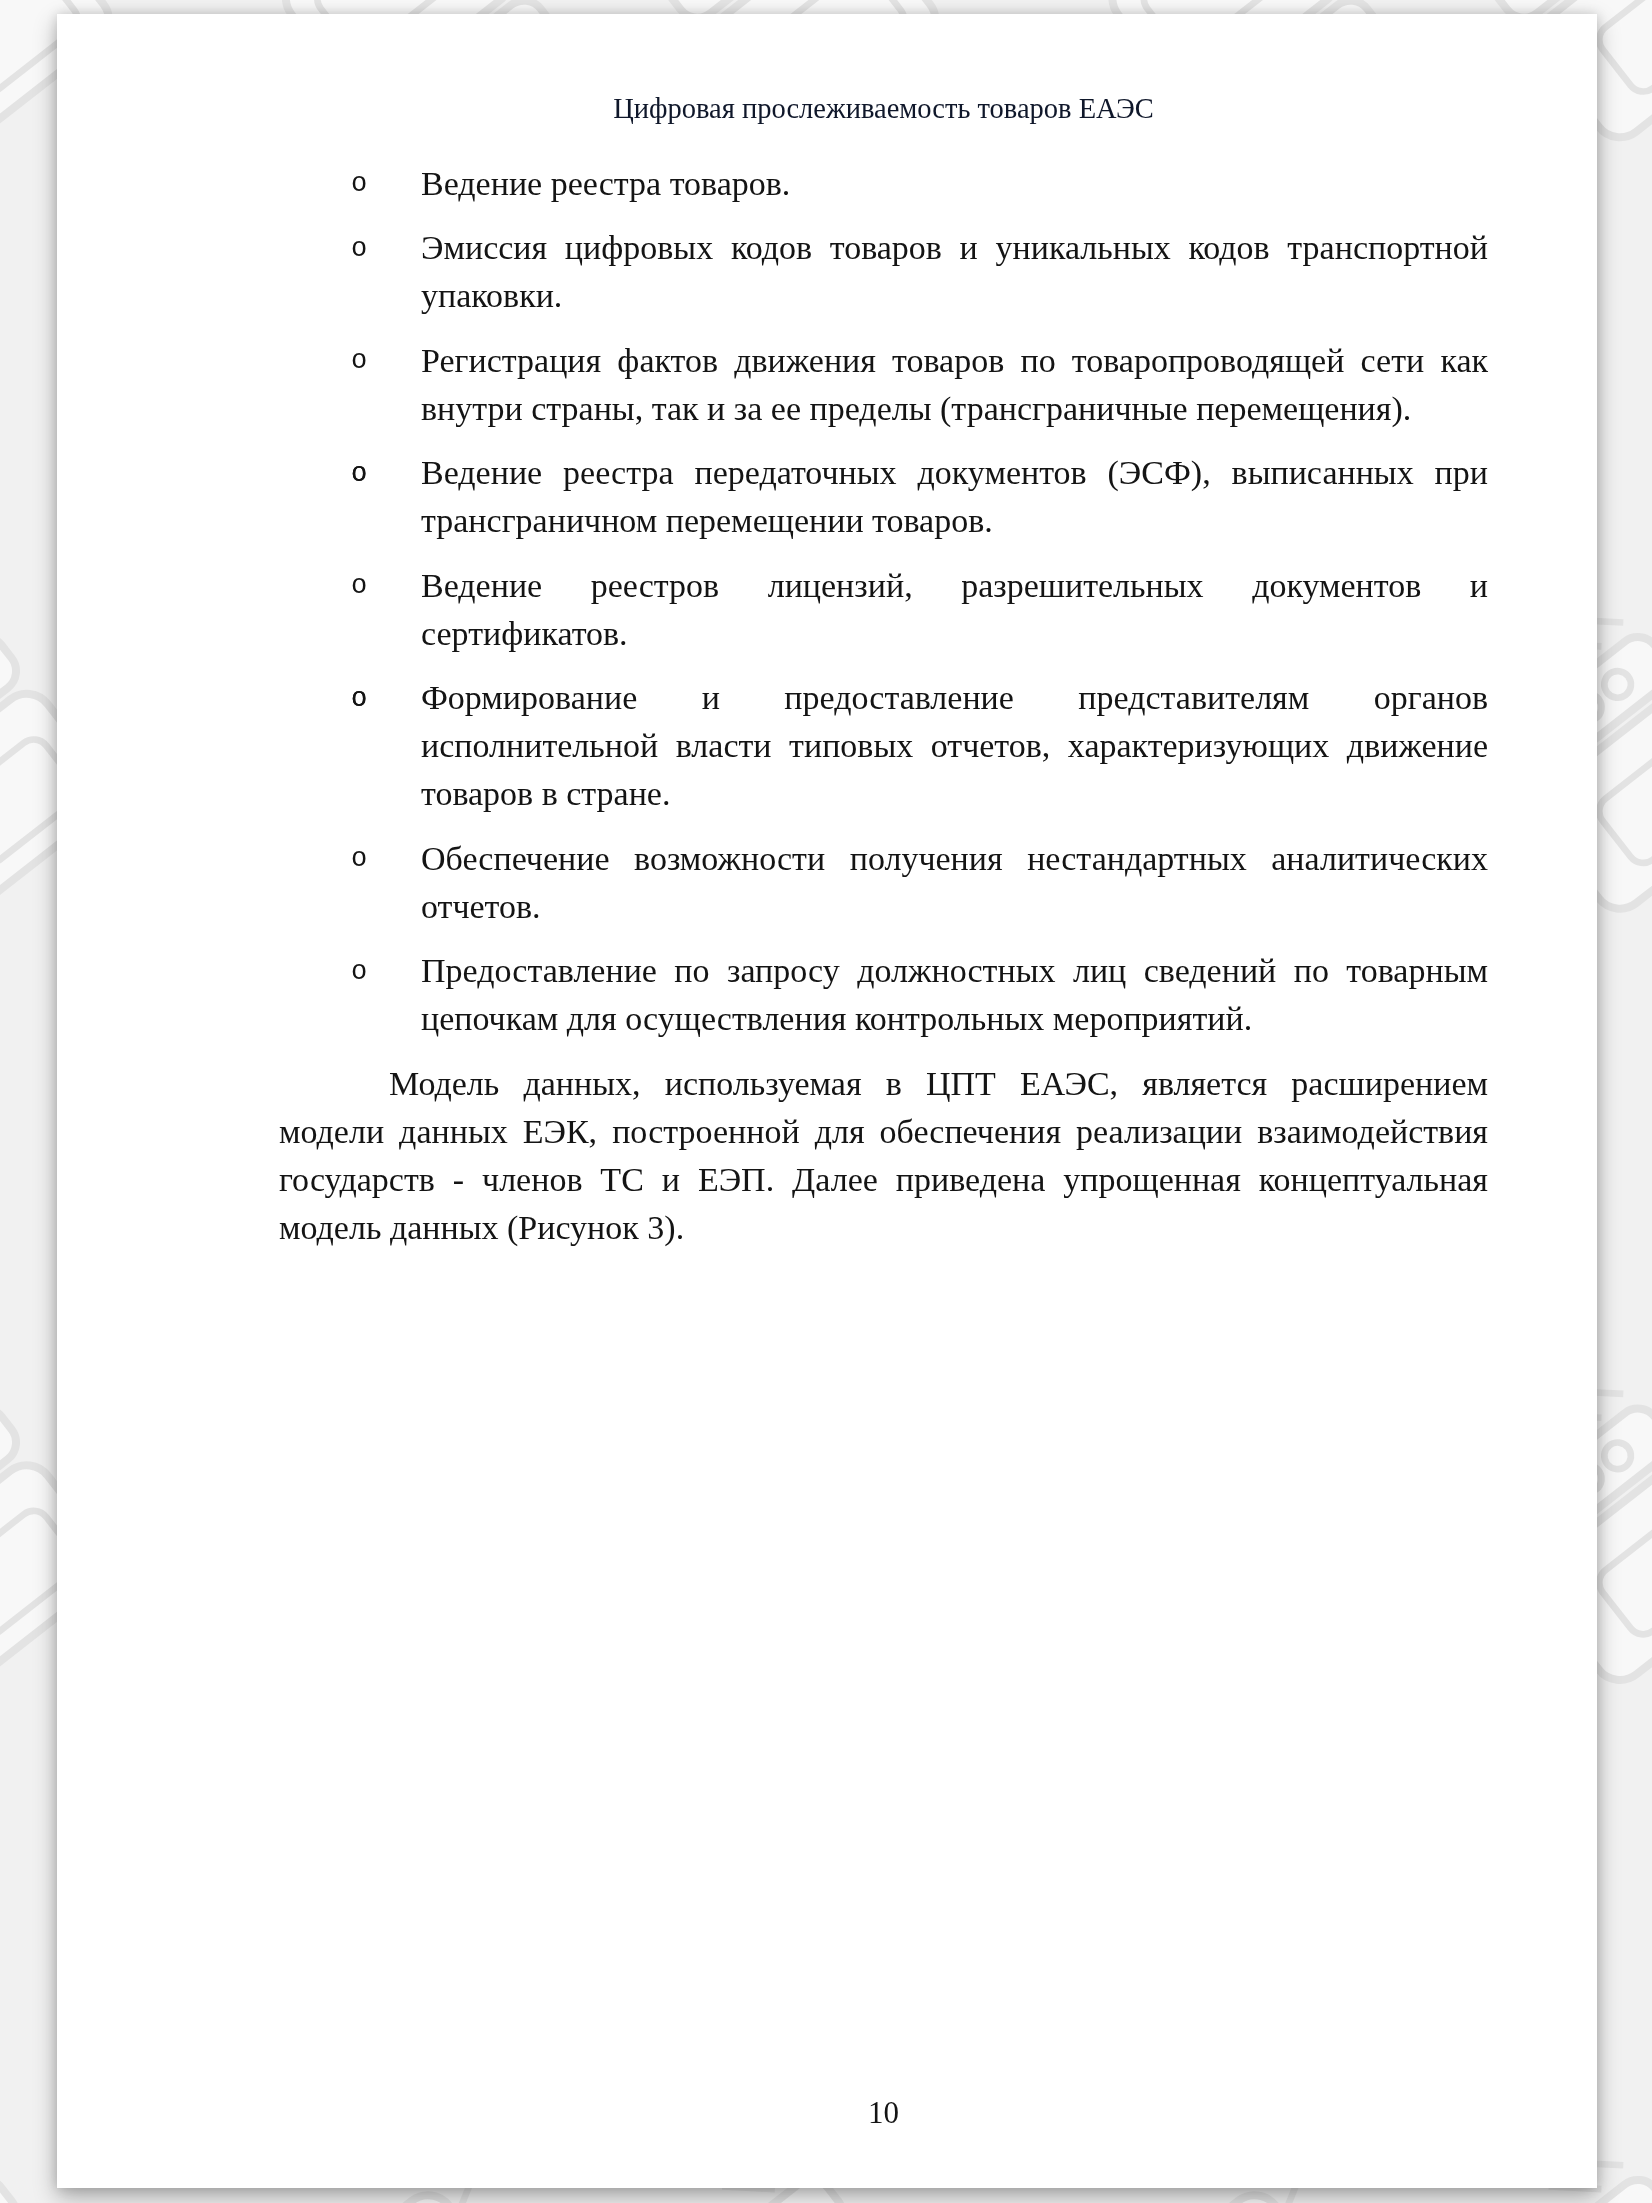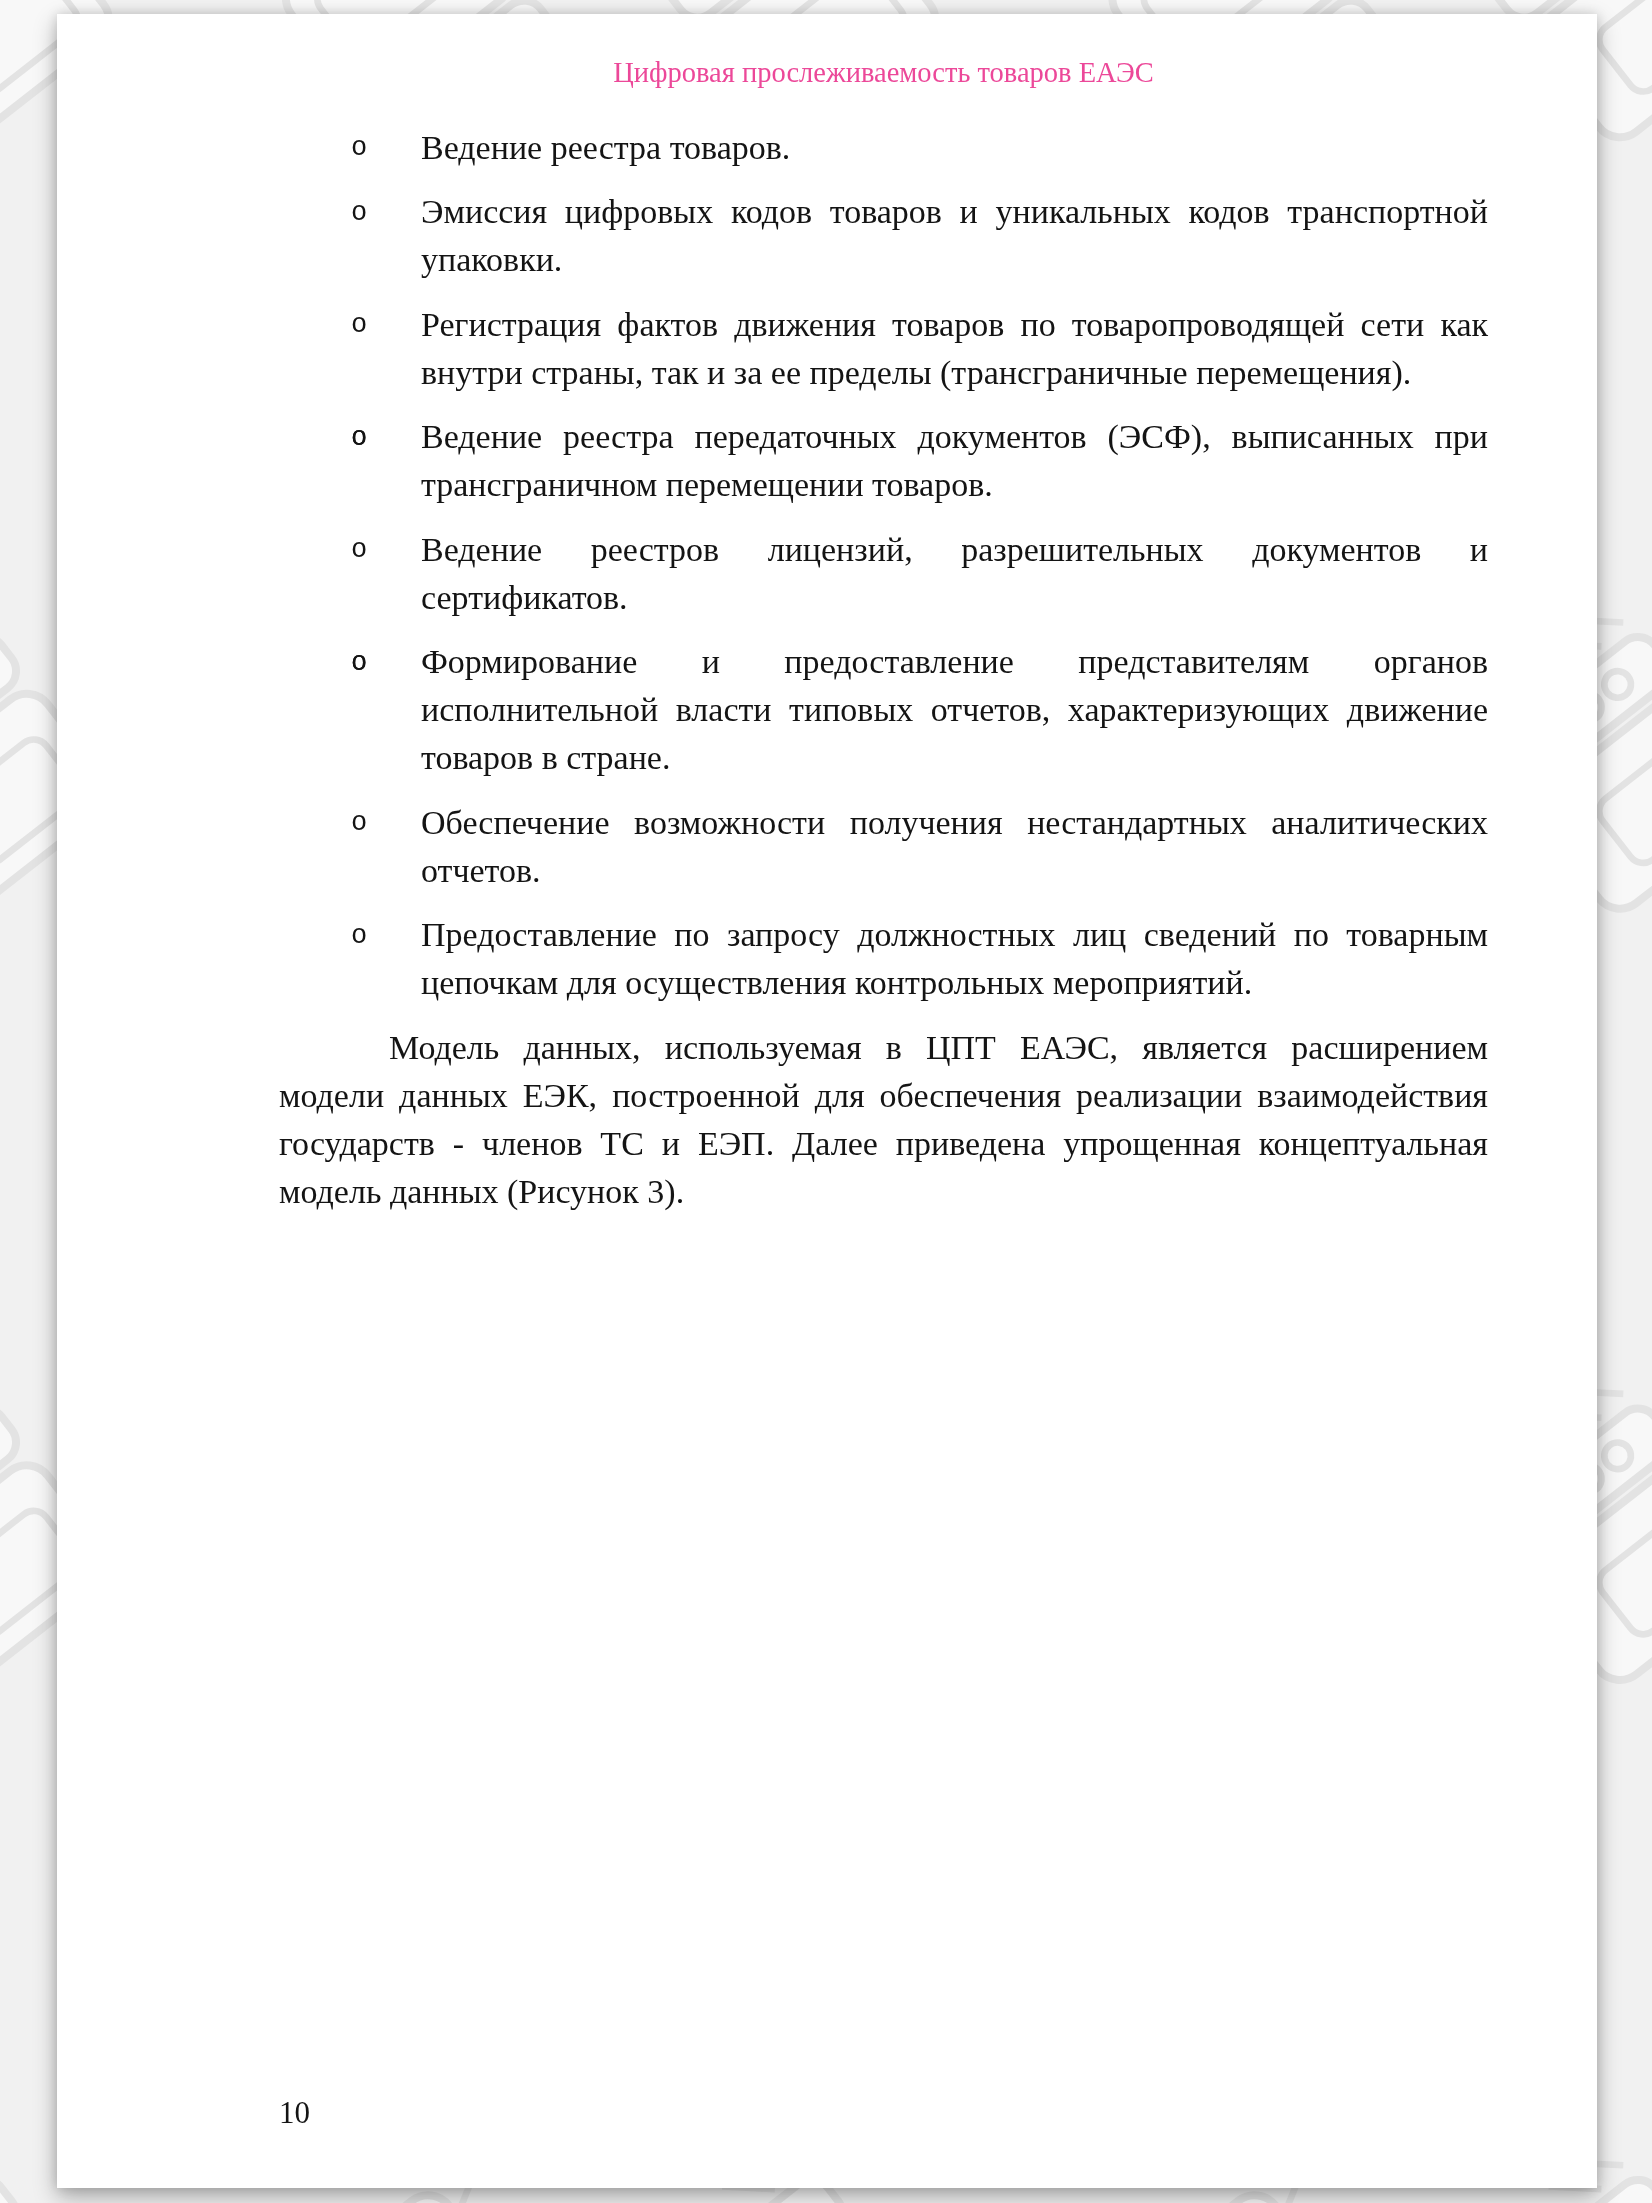--- a/index.html
+++ b/index.html
@@ -23,25 +23,25 @@
     box-shadow: 0 9.2px 22px rgba(0,0,0,0.30), 0 0 11px rgba(0,0,0,0.14);
   }
   .content {
     position: absolute;
     left: 222px; right: 109px; top: 0;
     color: #141414;
     font-size: 34px;
     line-height: 48px;
   }
   .doc-header {
-    margin-top: 40px;
+    margin-top: 76px;
     text-align: center;
     font-size: 28.5px;
     line-height: 37px;
-    color: #ec4899;
+    color: #0f172a;
   }
   ul.blist {
     list-style: none;
     margin: 33px 0 0 0;
     padding: 0;
   }
   ul.blist.mid { margin-top: 0; }
   ul.blist li {
     position: relative;
     padding-left: 142px;
@@ -58,20 +58,21 @@
   p.body-par {
     margin: 0 0 16.5px 0;
     text-indent: 110px;
     text-align: justify;
   }
   p.body-par .lead-bold { font-weight: normal; }
   .page-number {
     position: absolute;
     left: 222px; right: 109px;
     bottom: 57px;
+    text-align: center;
     font-size: 31px;
     line-height: 37px;
     color: #141414;
   }
 </style>
 </head>
 <body>
 
 <div class="canvas">
 

